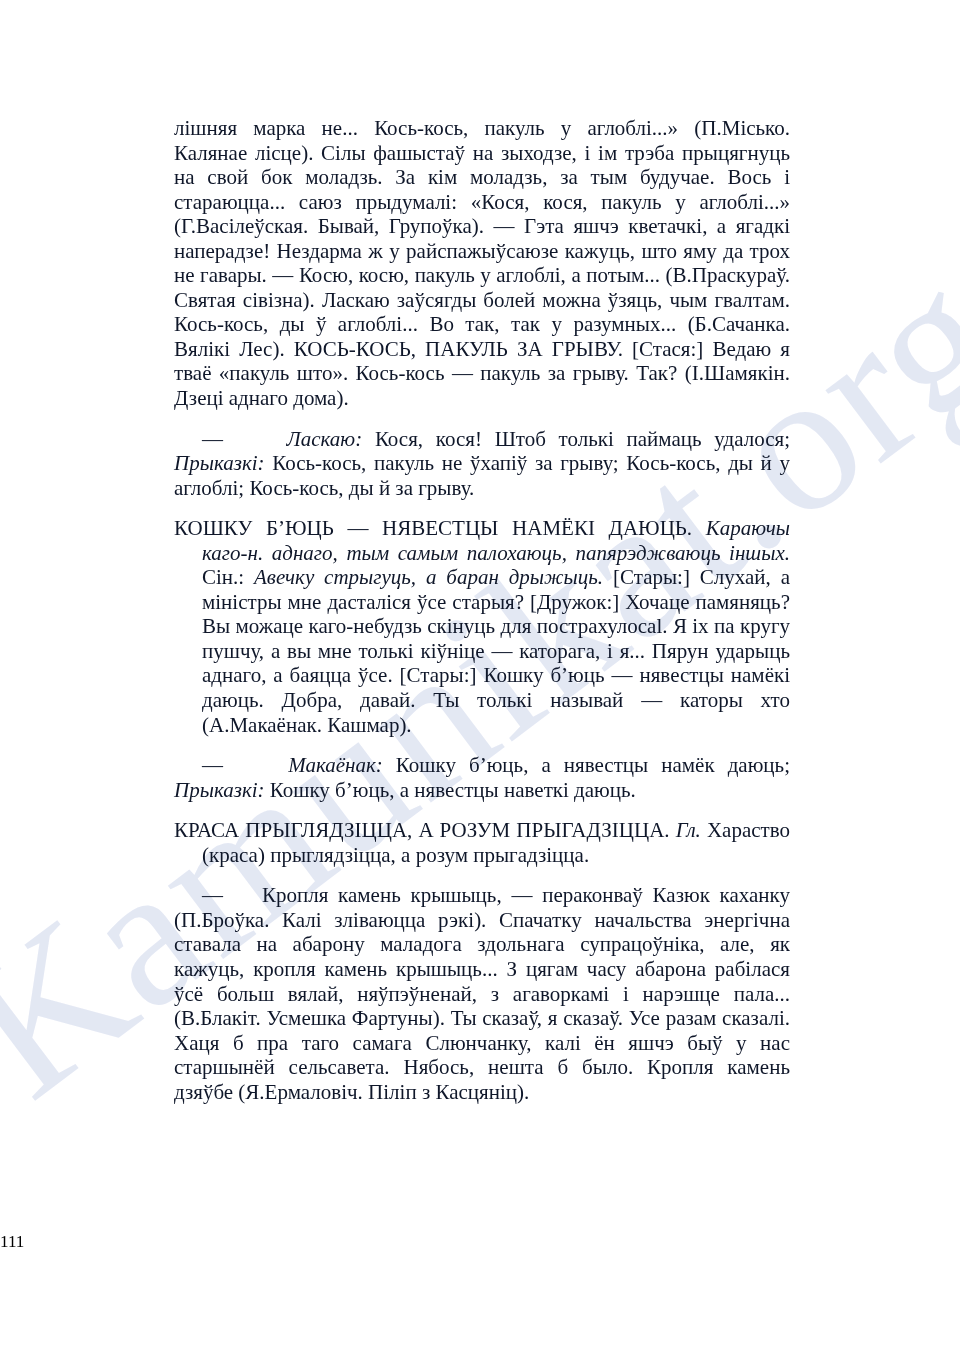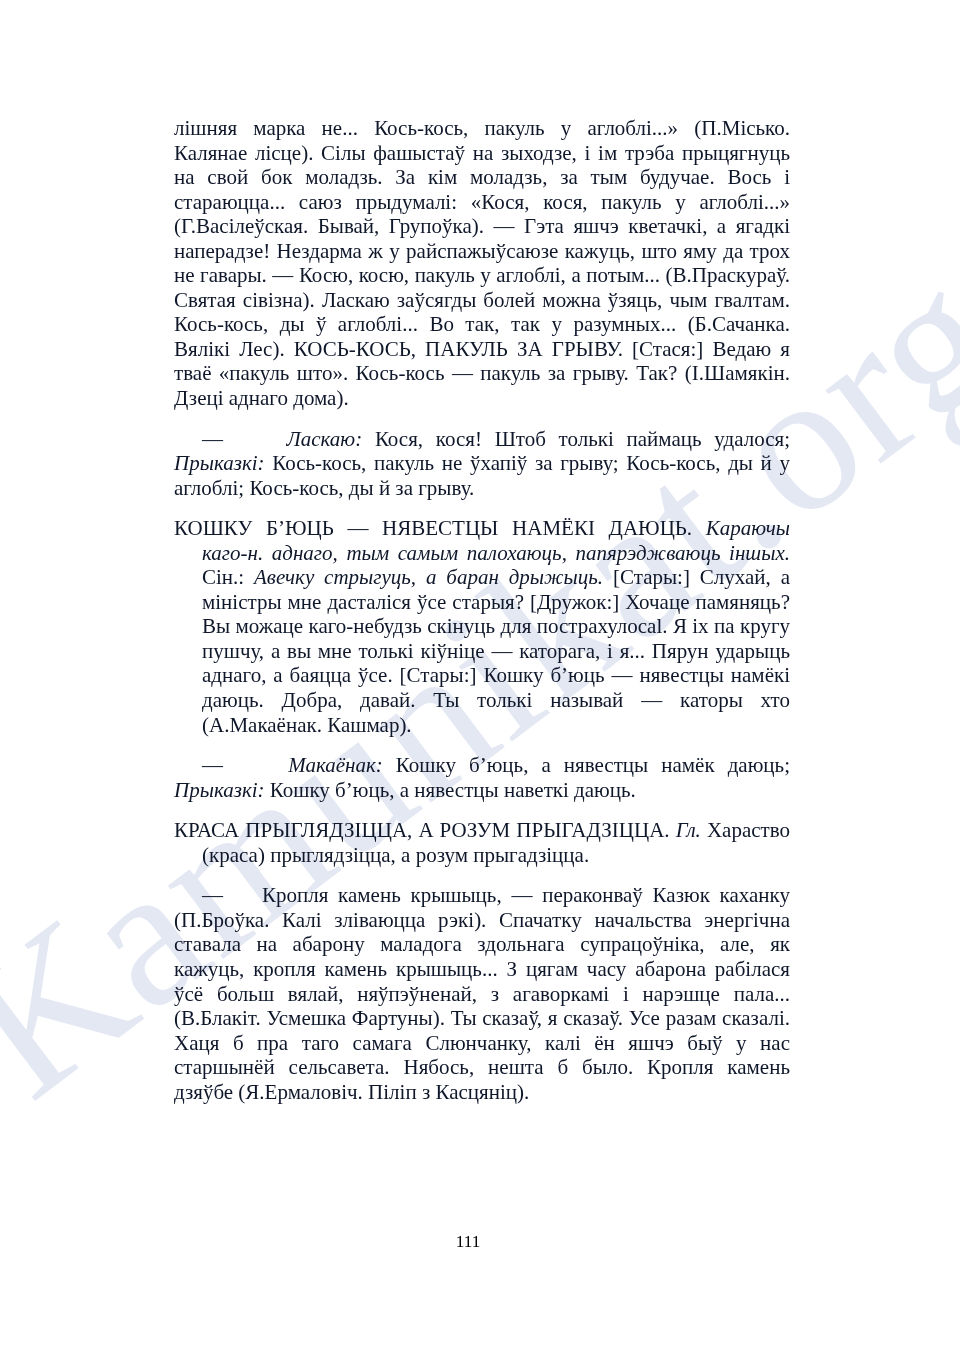--- a/index.html
+++ b/index.html
@@ -62,21 +62,20 @@
   p.indent    { text-indent: 28px; }
   p.hang      { padding-left: 28px; text-indent: -28px; }
   p.gap       { margin-top: 7.5px; }
 
   
   #folio {
     position: absolute;
     left: 0;
     top: 1232px;
     width: 936px;
-    text-align: center;
     font-size: 17.1px;
     color: #000000;
     z-index: 2;
   }
 </style>
 </head>
 <body>
 
 <div id="page">
 

